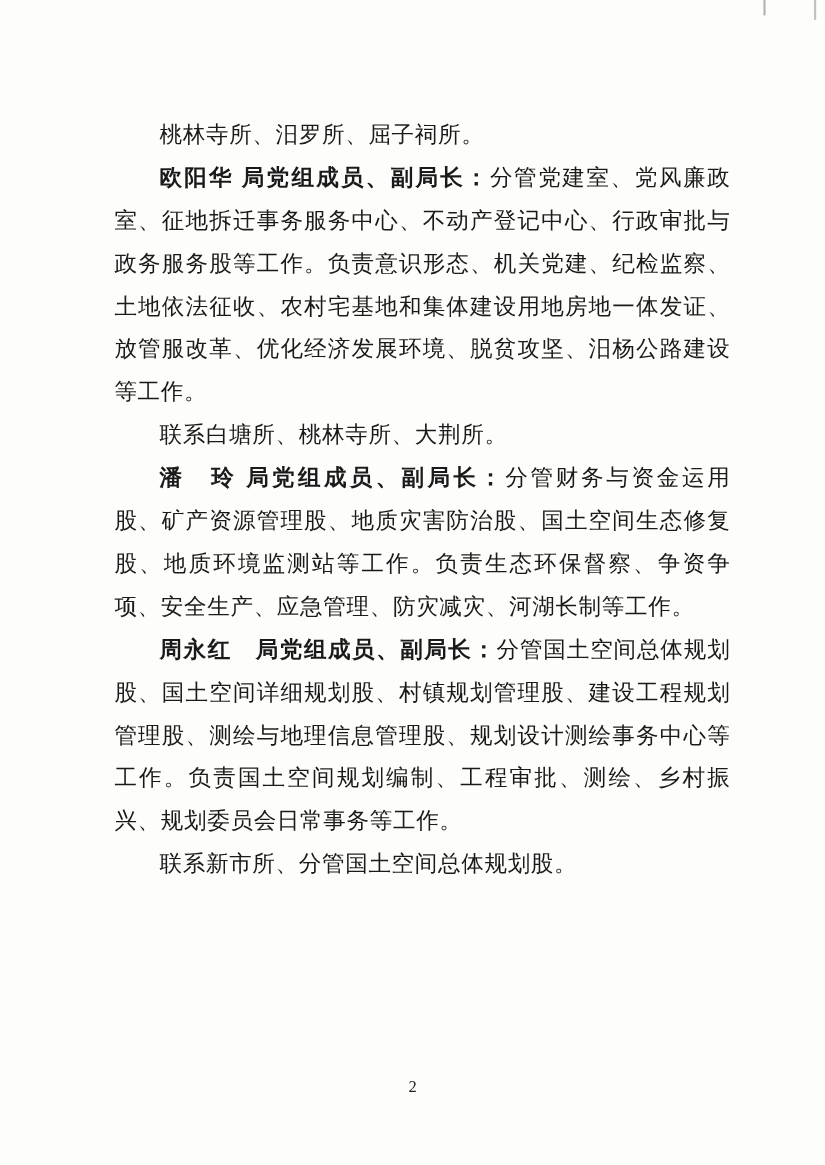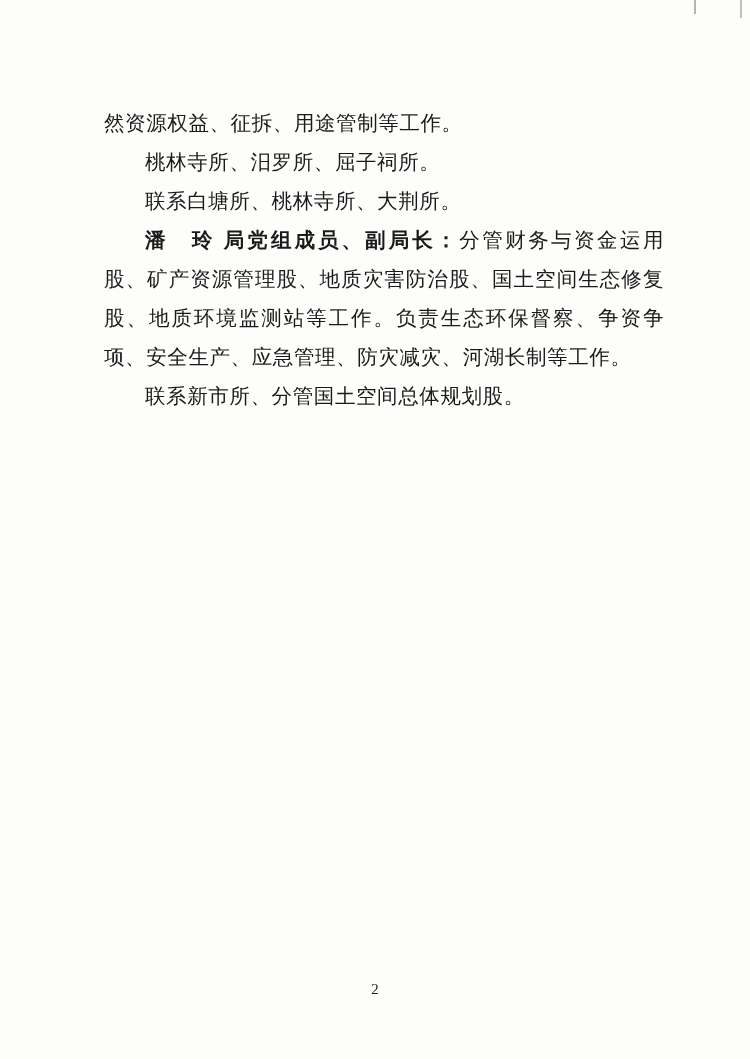--- a/index.html
+++ b/index.html
@@ -79,38 +79,41 @@
 </head>
 <body>
 
 <div class="page">
 
   <div class="scan-mark-left"></div>
   <div class="scan-mark-right"></div>
 
   <div class="content">
 
-    <p class="para">
-      <span>然资源权益、征拆、用途管制等工作。</span>
-    </p>
 
     <p class="para indent">
       <span>桃林寺所、汨罗所、屈子祠所。</span>
     </p>
 
+    <p class="para indent">
+      <span class="lead">欧阳华 局党组成员、副局长：</span><span>分管党建室、党风廉政室、征地拆迁事务服务中心、不动产登记中心、行政审批与政务服务股等工作。负责意识形态、机关党建、纪检监察、土地依法征收、农村宅基地和集体建设用地房地一体发证、放管服改革、优化经济发展环境、脱贫攻坚、汨杨公路建设等工作。</span>
+    </p>
 
 
     <p class="para indent">
       <span>联系白塘所、桃林寺所、大荆所。</span>
     </p>
 
     <p class="para indent">
       <span class="name-sp">潘　玲 局党组成员、副局长：</span><span>分管财务与资金运用股、矿产资源管理股、地质灾害防治股、国土空间生态修复股、地质环境监测站等工作。负责生态环保督察、争资争项、安全生产、应急管理、防灾减灾、河湖长制等工作。</span>
     </p>
 
+    <p class="para indent">
+      <span class="name-sp">周永红　局党组成员、副局长：</span><span>分管国土空间总体规划股、国土空间详细规划股、村镇规划管理股、建设工程规划管理股、测绘与地理信息管理股、规划设计测绘事务中心等工作。负责国土空间规划编制、工程审批、测绘、乡村振兴、规划委员会日常事务等工作。</span>
+    </p>
 
     <p class="para indent">
       <span>联系新市所、分管国土空间总体规划股。</span>
     </p>
 
 
   </div>
 
   <div class="page-number">2</div>
 

